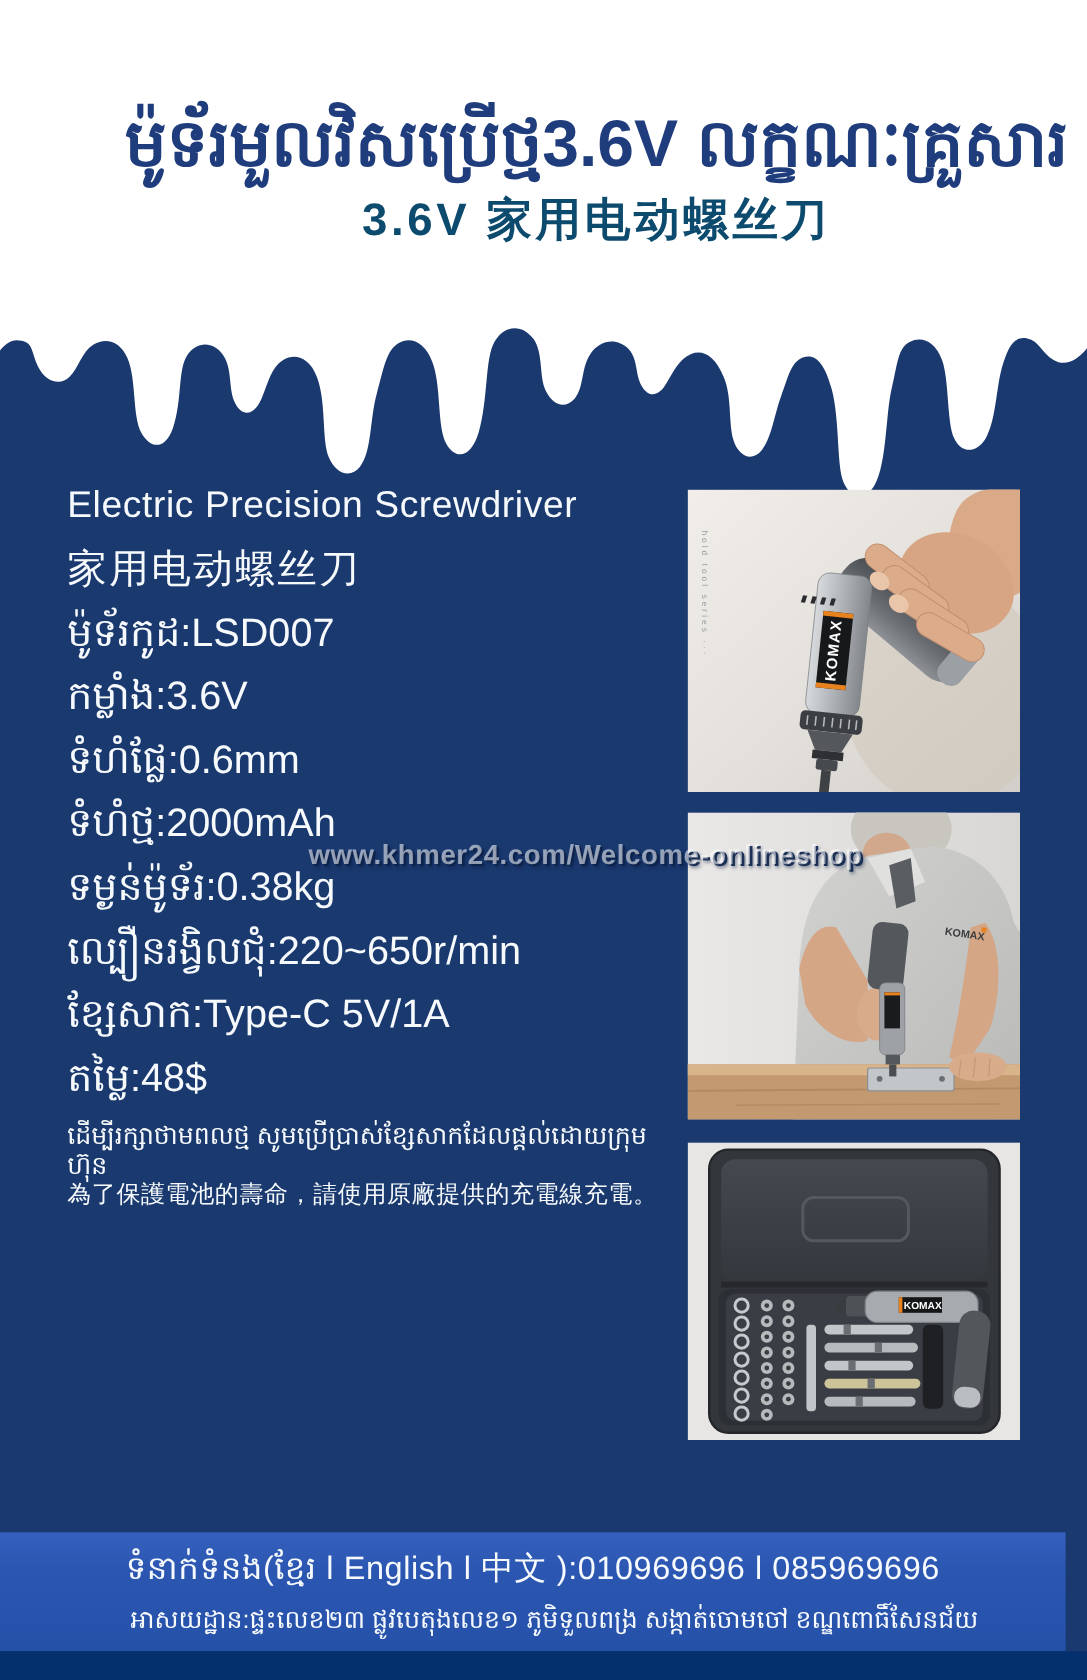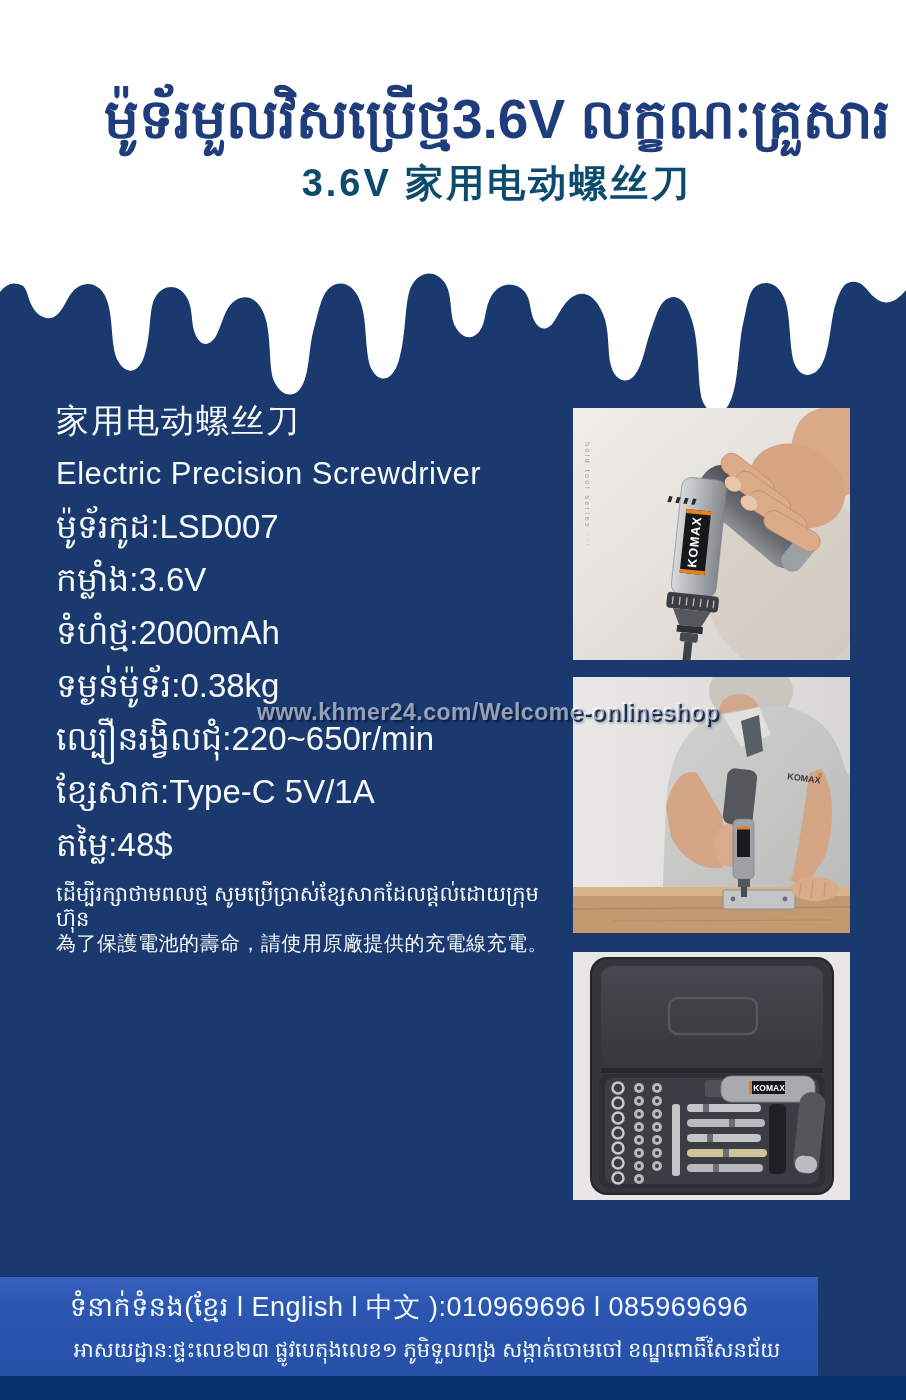--- a/index.html
+++ b/index.html
@@ -43,21 +43,21 @@
     white-space:nowrap;
   }
   
   .photo{position:absolute;left:573px;width:277px;margin:0;z-index:3;}
   .photo svg{display:block;}
   .photo1{top:408px;height:252px;}
   .photo2{top:677px;height:256px;}
   .photo3{top:952px;height:248px;}
   
   .footer{
-    position:absolute;left:0;top:1277px;width:818px;height:99px;z-index:5;
+    position:absolute;left:0;top:1277px;width:888px;height:99px;z-index:5;
     background:linear-gradient(180deg,#3560bd 0%,#2b57b2 30%,#2551a9 100%);
     color:#f7fafc;text-align:center;
   }
   .footer .contact{margin-top:12px;font-size:27px;font-weight:500;letter-spacing:0.5px;}
   .footer .address{margin-top:7px;font-size:21px;font-weight:400;padding-left:36px;}
   .bottom-strip{position:absolute;left:0;top:1376px;width:906px;height:24px;background:#04306e;z-index:5;}
 </style>
 </head>
 <body>
 
@@ -84,24 +84,25 @@
       C364,100 368,64 360,45 C354,29 342,24 332,30 C322,36 320,50 314,72
       C308,94 310,120 300,133 C292,143 280,139 274,125 C268,111 272,78 264,58
       C258,42 246,38 236,44 C226,50 224,62 218,76 C212,90 202,92 196,80
       C190,68 194,52 186,40 C178,28 164,28 156,40 C148,52 152,78 144,101
       C138,118 126,119 118,105 C110,91 114,60 106,42 C100,28 88,25 78,31
       C68,37 66,50 58,58 C50,66 38,62 32,50 C26,38 28,30 18,28
       C10,26 5,30 0,36 Z"></path>
   </svg>
 
   <section class="specs">
+    <div class="spec en">Electric Precision Screwdriver</div>
     <div class="spec zh">家用电动螺丝刀</div>
-    <div class="spec en">Electric Precision Screwdriver</div>
     <div class="spec">ម៉ូទ័រកូដ:LSD007</div>
     <div class="spec">កម្លាំង:3.6V</div>
+    <div class="spec">ទំហំផ្លែ:0.6mm</div>
     <div class="spec">ទំហំថ្ម:2000mAh</div>
     <div class="spec">ទម្ងន់ម៉ូទ័រ:0.38kg</div>
     <div class="spec">ល្បឿនរង្វិលជុំ:220~650r/min</div>
     <div class="spec">ខ្សែសាក:Type-C 5V/1A</div>
     <div class="spec">តម្លៃ:48$</div>
     <p class="note">ដើម្បីរក្សាថាមពលថ្ម សូមប្រើប្រាស់ខ្សែសាកដែលផ្តល់ដោយក្រុមហ៊ុន</p>
     <p class="note zh2">為了保護電池的壽命，請使用原廠提供的充電線充電。</p>
   </section>
 
   <div class="watermark">www.khmer24.com/Welcome-onlineshop</div>

